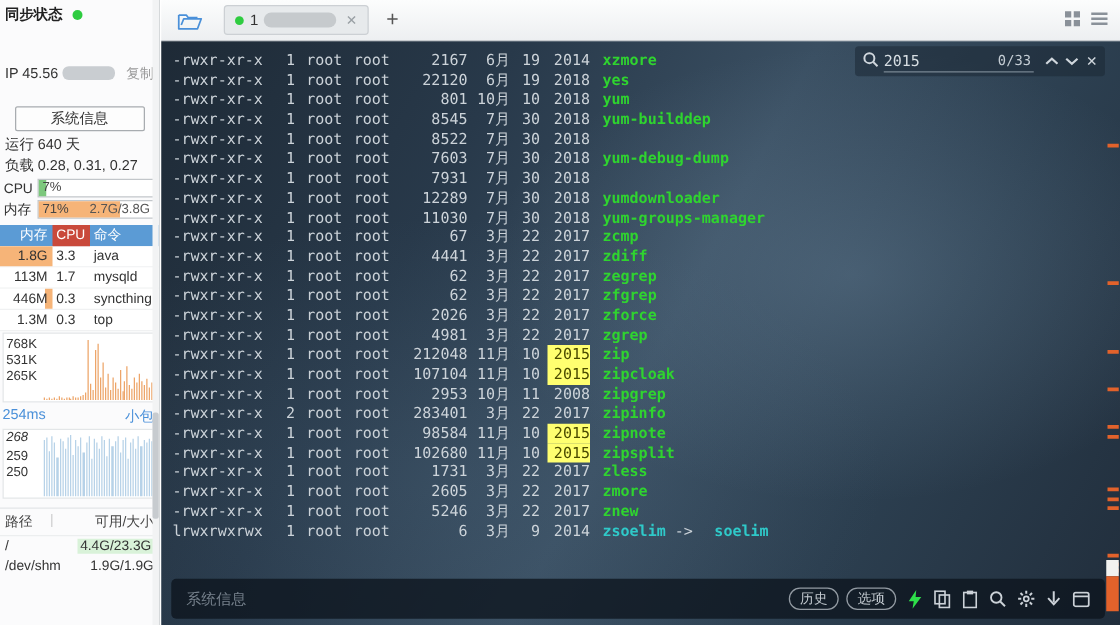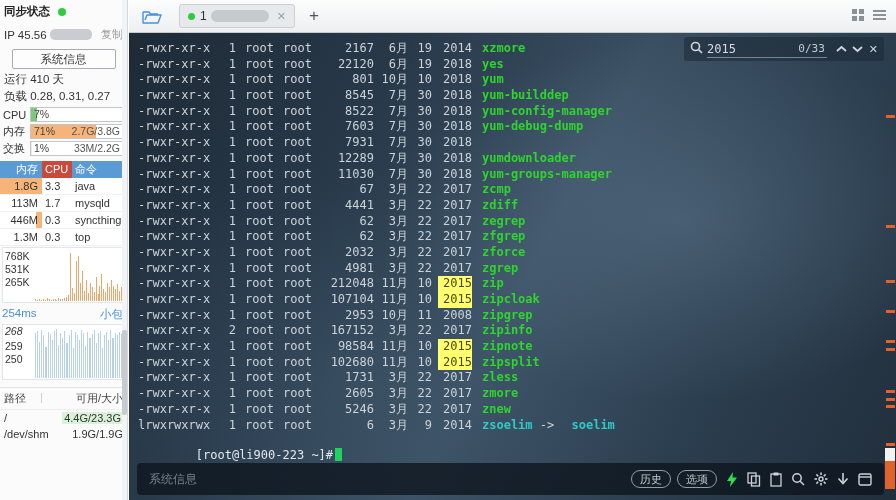--- a/index.html
+++ b/index.html
@@ -2,21 +2,21 @@
 <html><head>
 <meta charset="utf-8">
 <style>
   * { margin:0; padding:0; box-sizing:border-box; }
   body { font-family:"Liberation Sans", sans-serif; }
   .app { position:relative; width:896px; height:500px; overflow:hidden; background:#fff; }
 
   
   .sidebar { position:absolute; left:0; top:0; width:128px; height:500px; background:#fbfbfc;
              border-right:1px solid #d5d8da; font-size:11.5px; color:#333; }
-  .sb-row { display:flex; align-items:center; padding:4px 4px; }
+  .sb-row { display:flex; align-items:center; padding:16px 4px; }
   .sync { font-weight:bold; color:#222; padding-top:4px; }
   .dot-green { width:8px; height:8px; border-radius:50%; background:#2ecc40; margin-left:8px; }
   .ip-row { color:#333; }
   .redacted { display:inline-block; width:42px; height:11px; background:#c9cdd1; border-radius:5px; margin-left:3px; }
   .copy-lbl { margin-left:auto; color:#999; font-size:11px; }
   .sysinfo-btn { display:block; margin:3px auto 2px auto; width:104px; height:20px; background:#fdfdfd;
                  border:1px solid #a8acb0; font-size:11.5px; color:#333; text-align:center; line-height:18px; border-radius:2px; }
   .stat-line { padding:1px 4px; color:#333; }
   .meter { display:flex; align-items:center; margin:2px 3px; }
   .meter-label { width:27px; font-size:11px; }
@@ -136,44 +136,36 @@
     <div class="sb-row sync">
       <span>同步状态</span>
       <span class="dot-green"></span>
     </div>
     <div class="sb-row ip-row">
       <span>IP 45.56</span>
       <span class="redacted"></span>
       <span class="copy-lbl">复制</span>
     </div>
     <div class="sysinfo-btn">系统信息</div>
-    <div class="stat-line">运行 410 天</div>
+    <div class="stat-line">运行 640 天</div>
     <div class="stat-line">负载 0.28, 0.31, 0.27</div>
 
     <div class="meter">
       <span class="meter-label">CPU</span>
       <span class="meter-bar">
         <span class="meter-fill fill-cpu" id="cpu-fill" style="width: 7%;"></span>
         <span class="meter-text">7%</span>
       </span>
     </div>
     <div class="meter">
       <span class="meter-label">内存</span>
       <span class="meter-bar">
         <span class="meter-fill fill-mem" id="mem-fill" style="width: 71%;"></span>
         <span class="meter-text">71%</span>
         <span class="meter-detail">2.7G/3.8G</span>
-      </span>
-    </div>
-    <div class="meter">
-      <span class="meter-label">交换</span>
-      <span class="meter-bar">
-        <span class="meter-fill fill-swap" id="swap-fill" style="width: 1.5%;"></span>
-        <span class="meter-text">1%</span>
-        <span class="meter-detail">33M/2.2G</span>
       </span>
     </div>
 
     <div class="ptable">
       <div class="pt-head">
         <span class="pt-c-mem">内存</span>
         <span class="pt-c-cpu">CPU</span>
         <span class="pt-c-cmd">命令</span>
       </div>
       <div id="process-rows">
@@ -354,45 +346,42 @@
           </span>
       </span>
     </div>
 
     <div class="terminal">
       <div class="tout" id="terminal-output">
           <div class="trow"><span class="tc tc-perm">-rwxr-xr-x</span><span class="tc tc-links">1</span><span class="tc tc-owner">root</span><span class="tc tc-group">root</span><span class="tc tc-size">2167</span><span class="tc tc-month">6月</span><span class="tc tc-day">19</span><span class="tc tc-year">2014</span><span class="tc tc-name name-exe">xzmore</span></div>
           <div class="trow"><span class="tc tc-perm">-rwxr-xr-x</span><span class="tc tc-links">1</span><span class="tc tc-owner">root</span><span class="tc tc-group">root</span><span class="tc tc-size">22120</span><span class="tc tc-month">6月</span><span class="tc tc-day">19</span><span class="tc tc-year">2018</span><span class="tc tc-name name-exe">yes</span></div>
           <div class="trow"><span class="tc tc-perm">-rwxr-xr-x</span><span class="tc tc-links">1</span><span class="tc tc-owner">root</span><span class="tc tc-group">root</span><span class="tc tc-size">801</span><span class="tc tc-month">10月</span><span class="tc tc-day">10</span><span class="tc tc-year">2018</span><span class="tc tc-name name-exe">yum</span></div>
           <div class="trow"><span class="tc tc-perm">-rwxr-xr-x</span><span class="tc tc-links">1</span><span class="tc tc-owner">root</span><span class="tc tc-group">root</span><span class="tc tc-size">8545</span><span class="tc tc-month">7月</span><span class="tc tc-day">30</span><span class="tc tc-year">2018</span><span class="tc tc-name name-exe">yum-builddep</span></div>
-          <div class="trow"><span class="tc tc-perm">-rwxr-xr-x</span><span class="tc tc-links">1</span><span class="tc tc-owner">root</span><span class="tc tc-group">root</span><span class="tc tc-size">8522</span><span class="tc tc-month">7月</span><span class="tc tc-day">30</span><span class="tc tc-year">2018</span><span class="tc tc-name name-exe">yum-config-manager</span></div>
+          <div class="trow"><span class="tc tc-perm">-rwxr-xr-x</span><span class="tc tc-links">1</span><span class="tc tc-owner">root</span><span class="tc tc-group">root</span><span class="tc tc-size">8522</span><span class="tc tc-month">7月</span><span class="tc tc-day">30</span><span class="tc tc-year">2018</span></div>
           <div class="trow"><span class="tc tc-perm">-rwxr-xr-x</span><span class="tc tc-links">1</span><span class="tc tc-owner">root</span><span class="tc tc-group">root</span><span class="tc tc-size">7603</span><span class="tc tc-month">7月</span><span class="tc tc-day">30</span><span class="tc tc-year">2018</span><span class="tc tc-name name-exe">yum-debug-dump</span></div>
           <div class="trow"><span class="tc tc-perm">-rwxr-xr-x</span><span class="tc tc-links">1</span><span class="tc tc-owner">root</span><span class="tc tc-group">root</span><span class="tc tc-size">7931</span><span class="tc tc-month">7月</span><span class="tc tc-day">30</span><span class="tc tc-year">2018</span></div>
           <div class="trow"><span class="tc tc-perm">-rwxr-xr-x</span><span class="tc tc-links">1</span><span class="tc tc-owner">root</span><span class="tc tc-group">root</span><span class="tc tc-size">12289</span><span class="tc tc-month">7月</span><span class="tc tc-day">30</span><span class="tc tc-year">2018</span><span class="tc tc-name name-exe">yumdownloader</span></div>
           <div class="trow"><span class="tc tc-perm">-rwxr-xr-x</span><span class="tc tc-links">1</span><span class="tc tc-owner">root</span><span class="tc tc-group">root</span><span class="tc tc-size">11030</span><span class="tc tc-month">7月</span><span class="tc tc-day">30</span><span class="tc tc-year">2018</span><span class="tc tc-name name-exe">yum-groups-manager</span></div>
           <div class="trow"><span class="tc tc-perm">-rwxr-xr-x</span><span class="tc tc-links">1</span><span class="tc tc-owner">root</span><span class="tc tc-group">root</span><span class="tc tc-size">67</span><span class="tc tc-month">3月</span><span class="tc tc-day">22</span><span class="tc tc-year">2017</span><span class="tc tc-name name-exe">zcmp</span></div>
           <div class="trow"><span class="tc tc-perm">-rwxr-xr-x</span><span class="tc tc-links">1</span><span class="tc tc-owner">root</span><span class="tc tc-group">root</span><span class="tc tc-size">4441</span><span class="tc tc-month">3月</span><span class="tc tc-day">22</span><span class="tc tc-year">2017</span><span class="tc tc-name name-exe">zdiff</span></div>
           <div class="trow"><span class="tc tc-perm">-rwxr-xr-x</span><span class="tc tc-links">1</span><span class="tc tc-owner">root</span><span class="tc tc-group">root</span><span class="tc tc-size">62</span><span class="tc tc-month">3月</span><span class="tc tc-day">22</span><span class="tc tc-year">2017</span><span class="tc tc-name name-exe">zegrep</span></div>
           <div class="trow"><span class="tc tc-perm">-rwxr-xr-x</span><span class="tc tc-links">1</span><span class="tc tc-owner">root</span><span class="tc tc-group">root</span><span class="tc tc-size">62</span><span class="tc tc-month">3月</span><span class="tc tc-day">22</span><span class="tc tc-year">2017</span><span class="tc tc-name name-exe">zfgrep</span></div>
-          <div class="trow"><span class="tc tc-perm">-rwxr-xr-x</span><span class="tc tc-links">1</span><span class="tc tc-owner">root</span><span class="tc tc-group">root</span><span class="tc tc-size">2032</span><span class="tc tc-month">3月</span><span class="tc tc-day">22</span><span class="tc tc-year">2017</span><span class="tc tc-name name-exe">zforce</span></div>
+          <div class="trow"><span class="tc tc-perm">-rwxr-xr-x</span><span class="tc tc-links">1</span><span class="tc tc-owner">root</span><span class="tc tc-group">root</span><span class="tc tc-size">2026</span><span class="tc tc-month">3月</span><span class="tc tc-day">22</span><span class="tc tc-year">2017</span><span class="tc tc-name name-exe">zforce</span></div>
           <div class="trow"><span class="tc tc-perm">-rwxr-xr-x</span><span class="tc tc-links">1</span><span class="tc tc-owner">root</span><span class="tc tc-group">root</span><span class="tc tc-size">4981</span><span class="tc tc-month">3月</span><span class="tc tc-day">22</span><span class="tc tc-year">2017</span><span class="tc tc-name name-exe">zgrep</span></div>
           <div class="trow"><span class="tc tc-perm">-rwxr-xr-x</span><span class="tc tc-links">1</span><span class="tc tc-owner">root</span><span class="tc tc-group">root</span><span class="tc tc-size">212048</span><span class="tc tc-month">11月</span><span class="tc tc-day">10</span><span class="tc tc-year hl">2015</span><span class="tc tc-name name-exe">zip</span></div>
           <div class="trow"><span class="tc tc-perm">-rwxr-xr-x</span><span class="tc tc-links">1</span><span class="tc tc-owner">root</span><span class="tc tc-group">root</span><span class="tc tc-size">107104</span><span class="tc tc-month">11月</span><span class="tc tc-day">10</span><span class="tc tc-year hl">2015</span><span class="tc tc-name name-exe">zipcloak</span></div>
           <div class="trow"><span class="tc tc-perm">-rwxr-xr-x</span><span class="tc tc-links">1</span><span class="tc tc-owner">root</span><span class="tc tc-group">root</span><span class="tc tc-size">2953</span><span class="tc tc-month">10月</span><span class="tc tc-day">11</span><span class="tc tc-year">2008</span><span class="tc tc-name name-exe">zipgrep</span></div>
-          <div class="trow"><span class="tc tc-perm">-rwxr-xr-x</span><span class="tc tc-links">2</span><span class="tc tc-owner">root</span><span class="tc tc-group">root</span><span class="tc tc-size">167152</span><span class="tc tc-month">3月</span><span class="tc tc-day">22</span><span class="tc tc-year">2017</span><span class="tc tc-name name-exe">zipinfo</span></div>
+          <div class="trow"><span class="tc tc-perm">-rwxr-xr-x</span><span class="tc tc-links">2</span><span class="tc tc-owner">root</span><span class="tc tc-group">root</span><span class="tc tc-size">283401</span><span class="tc tc-month">3月</span><span class="tc tc-day">22</span><span class="tc tc-year">2017</span><span class="tc tc-name name-exe">zipinfo</span></div>
           <div class="trow"><span class="tc tc-perm">-rwxr-xr-x</span><span class="tc tc-links">1</span><span class="tc tc-owner">root</span><span class="tc tc-group">root</span><span class="tc tc-size">98584</span><span class="tc tc-month">11月</span><span class="tc tc-day">10</span><span class="tc tc-year hl">2015</span><span class="tc tc-name name-exe">zipnote</span></div>
           <div class="trow"><span class="tc tc-perm">-rwxr-xr-x</span><span class="tc tc-links">1</span><span class="tc tc-owner">root</span><span class="tc tc-group">root</span><span class="tc tc-size">102680</span><span class="tc tc-month">11月</span><span class="tc tc-day">10</span><span class="tc tc-year hl">2015</span><span class="tc tc-name name-exe">zipsplit</span></div>
           <div class="trow"><span class="tc tc-perm">-rwxr-xr-x</span><span class="tc tc-links">1</span><span class="tc tc-owner">root</span><span class="tc tc-group">root</span><span class="tc tc-size">1731</span><span class="tc tc-month">3月</span><span class="tc tc-day">22</span><span class="tc tc-year">2017</span><span class="tc tc-name name-exe">zless</span></div>
           <div class="trow"><span class="tc tc-perm">-rwxr-xr-x</span><span class="tc tc-links">1</span><span class="tc tc-owner">root</span><span class="tc tc-group">root</span><span class="tc tc-size">2605</span><span class="tc tc-month">3月</span><span class="tc tc-day">22</span><span class="tc tc-year">2017</span><span class="tc tc-name name-exe">zmore</span></div>
           <div class="trow"><span class="tc tc-perm">-rwxr-xr-x</span><span class="tc tc-links">1</span><span class="tc tc-owner">root</span><span class="tc tc-group">root</span><span class="tc tc-size">5246</span><span class="tc tc-month">3月</span><span class="tc tc-day">22</span><span class="tc tc-year">2017</span><span class="tc tc-name name-exe">znew</span></div>
           <div class="trow"><span class="tc tc-perm">lrwxrwxrwx</span><span class="tc tc-links">1</span><span class="tc tc-owner">root</span><span class="tc tc-group">root</span><span class="tc tc-size">6</span><span class="tc tc-month">3月</span><span class="tc tc-day">9</span><span class="tc tc-year">2014</span><span class="tc tc-name name-link">zsoelim</span><span class="tc tc-arrow"> -&gt; </span><span class="tc tc-name name-link">soelim</span></div>
         </div>
-      <div class="prompt-line tout" style="padding-top:0;">
-        <span>[root@li900-223 ~]#</span><span class="cursor"></span>
-      </div>
 
       <div class="search-box">
         <span>
           <svg width="13" height="13" viewBox="0 0 13 13">
               <circle cx="5.5" cy="5.5" r="4" fill="none" stroke="#cfd6dc" stroke-width="1.6"></circle>
               <line x1="8.6" y1="8.6" x2="12" y2="12" stroke="#cfd6dc" stroke-width="1.6"></line>
             </svg>
         </span>
         <span class="search-field">
           <span class="search-query">2015</span>

